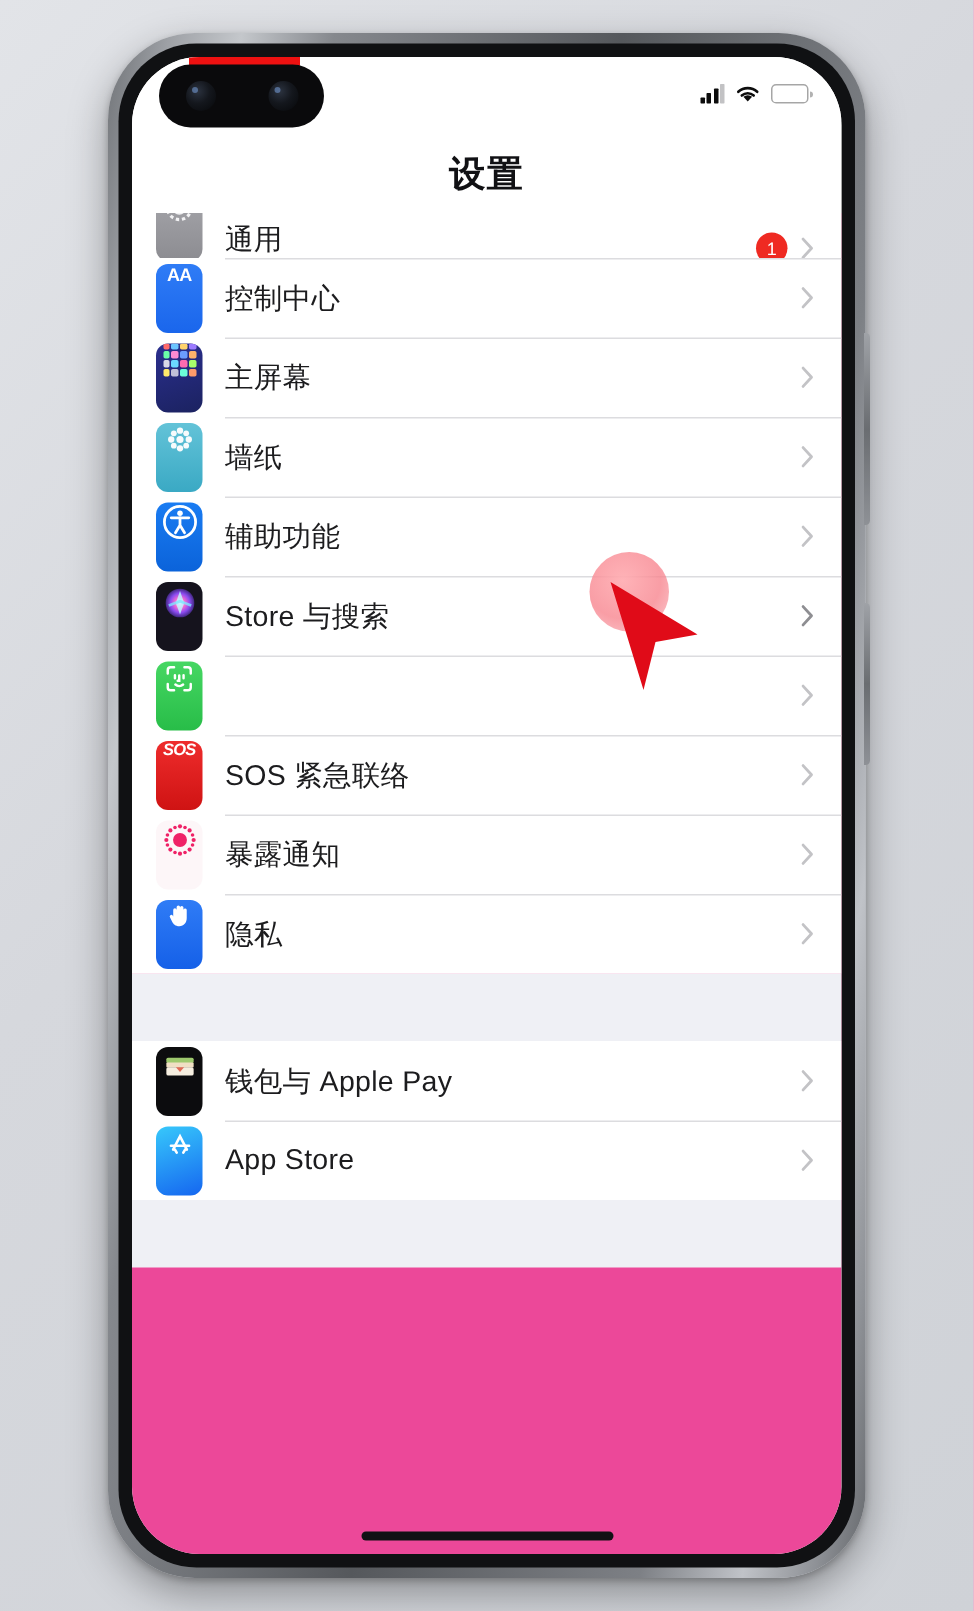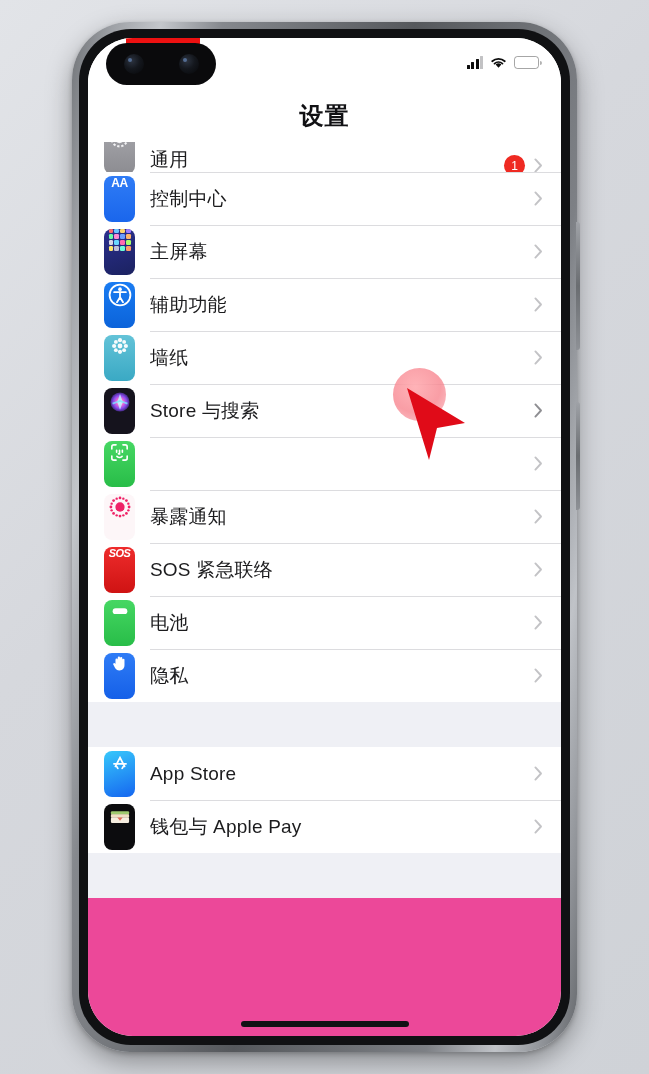--- a/index.html
+++ b/index.html
@@ -308,37 +308,20 @@
             </div>
             <div class="row-label">主屏幕</div>
             <div class="row-right">
               <svg class="chevron" viewBox="0 0 9 15">
                 <path d="M1.4 1.4 L7 7.5 L1.4 13.6" stroke="#c3c3c6" stroke-width="1.9" fill="none" stroke-linecap="round" stroke-linejoin="round"></path>
               </svg>
             </div>
           </div>
 
           <div class="row">
-            <div class="row-icon ic-access">
-              <svg viewBox="0 0 24 24" width="26" height="26">
-                <circle cx="12" cy="12" r="9.6" fill="none" stroke="#ffffff" stroke-width="1.7"></circle>
-                <circle cx="12" cy="6.6" r="1.7" fill="#ffffff"></circle>
-                <path d="M6.6 9.4 h10.8" stroke="#ffffff" stroke-width="1.7" stroke-linecap="round"></path>
-                <path d="M12 9.4 v4.6 M12 14 l-2.8 4.6 M12 14 l2.8 4.6" stroke="#ffffff" stroke-width="1.7" stroke-linecap="round" fill="none"></path>
-              </svg>
-            </div>
-            <div class="row-label">辅助功能</div>
-            <div class="row-right">
-              <svg class="chevron" viewBox="0 0 9 15">
-                <path d="M1.4 1.4 L7 7.5 L1.4 13.6" stroke="#c3c3c6" stroke-width="1.9" fill="none" stroke-linecap="round" stroke-linejoin="round"></path>
-              </svg>
-            </div>
-          </div>
-
-          <div class="row">
             <div class="row-icon ic-wallpaper">
               <svg viewBox="0 0 24 24" width="22" height="22">
                 <g fill="#ffffff" opacity="0.95">
                   <circle cx="12" cy="12" r="2.6"></circle>
                   <circle cx="12" cy="5.6" r="2.3"></circle>
                     <circle cx="12" cy="18.4" r="2.3"></circle>
                   <circle cx="5.6" cy="12" r="2.3"></circle>
                     <circle cx="18.4" cy="12" r="2.3"></circle>
                   <circle cx="7.5" cy="7.5" r="2.1"></circle>
                     <circle cx="16.5" cy="7.5" r="2.1"></circle>
@@ -349,20 +332,37 @@
             </div>
             <div class="row-label">墙纸</div>
             <div class="row-right">
               <svg class="chevron" viewBox="0 0 9 15">
                 <path d="M1.4 1.4 L7 7.5 L1.4 13.6" stroke="#c3c3c6" stroke-width="1.9" fill="none" stroke-linecap="round" stroke-linejoin="round"></path>
               </svg>
             </div>
           </div>
 
           <div class="row">
+            <div class="row-icon ic-access">
+              <svg viewBox="0 0 24 24" width="26" height="26">
+                <circle cx="12" cy="12" r="9.6" fill="none" stroke="#ffffff" stroke-width="1.7"></circle>
+                <circle cx="12" cy="6.6" r="1.7" fill="#ffffff"></circle>
+                <path d="M6.6 9.4 h10.8" stroke="#ffffff" stroke-width="1.7" stroke-linecap="round"></path>
+                <path d="M12 9.4 v4.6 M12 14 l-2.8 4.6 M12 14 l2.8 4.6" stroke="#ffffff" stroke-width="1.7" stroke-linecap="round" fill="none"></path>
+              </svg>
+            </div>
+            <div class="row-label">辅助功能</div>
+            <div class="row-right">
+              <svg class="chevron" viewBox="0 0 9 15">
+                <path d="M1.4 1.4 L7 7.5 L1.4 13.6" stroke="#c3c3c6" stroke-width="1.9" fill="none" stroke-linecap="round" stroke-linejoin="round"></path>
+              </svg>
+            </div>
+          </div>
+
+          <div class="row">
             <div class="row-icon ic-siri">
               <svg viewBox="0 0 24 24" width="28" height="28">
                 <defs>
                   <radialGradient id="siriG" cx="50%" cy="50%" r="55%">
                     <stop offset="0%" stop-color="#ffffff"></stop>
                     <stop offset="32%" stop-color="#f36bd2"></stop>
                     <stop offset="62%" stop-color="#8a4bf0"></stop>
                     <stop offset="100%" stop-color="#2a1d5e"></stop>
                   </radialGradient>
                 </defs>
@@ -386,20 +386,32 @@
                   <path d="M4 8.4 V6 a2 2 0 0 1 2-2 h2.4"></path>
                   <path d="M15.6 4 H18 a2 2 0 0 1 2 2 v2.4"></path>
                   <path d="M20 15.6 V18 a2 2 0 0 1-2 2 h-2.4"></path>
                   <path d="M8.4 20 H6 a2 2 0 0 1-2-2 v-2.4"></path>
                   <path d="M9 9.6 v2.1 M15 9.6 v2.1"></path>
                   <path d="M12 9.8 v3.6 h-1.1"></path>
                   <path d="M9.3 16 a4 4 0 0 0 5.4 0"></path>
                 </g>
               </svg>
             </div>
+            <div class="row-right">
+              <svg class="chevron" viewBox="0 0 9 15">
+                <path d="M1.4 1.4 L7 7.5 L1.4 13.6" stroke="#c3c3c6" stroke-width="1.9" fill="none" stroke-linecap="round" stroke-linejoin="round"></path>
+              </svg>
+            </div>
+          </div>
+
+          <div class="row">
+            <div class="row-icon ic-sos">
+              <span>SOS</span>
+            </div>
+            <div class="row-label">SOS 紧急联络</div>
             <div class="row-right">
               <svg class="chevron" viewBox="0 0 9 15">
                 <path d="M1.4 1.4 L7 7.5 L1.4 13.6" stroke="#c3c3c6" stroke-width="1.9" fill="none" stroke-linecap="round" stroke-linejoin="round"></path>
               </svg>
             </div>
           </div>
 
           <div class="row">
             <div class="row-icon ic-exposure">
               <svg viewBox="0 0 28 28" width="26" height="26">
@@ -425,45 +437,20 @@
               </svg>
             </div>
             <div class="row-label">暴露通知</div>
             <div class="row-right">
               <svg class="chevron" viewBox="0 0 9 15">
                 <path d="M1.4 1.4 L7 7.5 L1.4 13.6" stroke="#c3c3c6" stroke-width="1.9" fill="none" stroke-linecap="round" stroke-linejoin="round"></path>
               </svg>
             </div>
           </div>
 
-          <div class="row">
-            <div class="row-icon ic-sos">
-              <span>SOS</span>
-            </div>
-            <div class="row-label">SOS 紧急联络</div>
-            <div class="row-right">
-              <svg class="chevron" viewBox="0 0 9 15">
-                <path d="M1.4 1.4 L7 7.5 L1.4 13.6" stroke="#c3c3c6" stroke-width="1.9" fill="none" stroke-linecap="round" stroke-linejoin="round"></path>
-              </svg>
-            </div>
-          </div>
-
-          <div class="row">
-            <div class="row-icon ic-battery">
-              <svg viewBox="0 0 24 24" width="22" height="22">
-                <rect x="4" y="9" width="16" height="6.4" rx="3.2" fill="#ffffff"></rect>
-              </svg>
-            </div>
-            <div class="row-label">电池</div>
-            <div class="row-right">
-              <svg class="chevron" viewBox="0 0 9 15">
-                <path d="M1.4 1.4 L7 7.5 L1.4 13.6" stroke="#c3c3c6" stroke-width="1.9" fill="none" stroke-linecap="round" stroke-linejoin="round"></path>
-              </svg>
-            </div>
-          </div>
 
           <div class="row">
             <div class="row-icon ic-privacy">
               <svg viewBox="0 0 24 24" width="21" height="21">
                 <path d="M7.4 12.6 V7.6 a1.3 1.3 0 0 1 2.6 0 V5.4 a1.3 1.3 0 0 1 2.6 0 V5.8
                          a1.3 1.3 0 0 1 2.6 0 V7.4 a1.3 1.3 0 0 1 2.5 0 v6.4
                          c0 3.6-2.2 6.2-5.6 6.2 -3.1 0-4.6-1.6-5.6-3.6 l-1.5-3
                          a1.25 1.25 0 0 1 2-1.5 Z" fill="#ffffff"></path>
               </svg>
             </div>
@@ -472,54 +459,54 @@
               <svg class="chevron" viewBox="0 0 9 15">
                 <path d="M1.4 1.4 L7 7.5 L1.4 13.6" stroke="#c3c3c6" stroke-width="1.9" fill="none" stroke-linecap="round" stroke-linejoin="round"></path>
               </svg>
             </div>
           </div>
         </div>
 
         <div class="group-gap"></div>
 
         <div class="group">
+          <div class="row">
+            <div class="row-icon ic-wallet">
+              <svg viewBox="0 0 24 24" width="26" height="26">
+                <rect x="3.6" y="6.6" width="16.8" height="3.3" rx="1" fill="#9ec96e"></rect>
+                <rect x="3.6" y="9.5" width="16.8" height="3.1" rx="0.6" fill="#f0dfc4"></rect>
+                <rect x="3.6" y="12.4" width="16.8" height="5.2" rx="1.2" fill="#f6eee0"></rect>
+                <path d="M9.5 12.4 h5 l-2.5 3 z" fill="#e06a55"></path>
+              </svg>
+            </div>
+            <div class="row-label">钱包与 Apple Pay</div>
+            <div class="row-right">
+              <svg class="chevron" viewBox="0 0 9 15">
+                <path d="M1.4 1.4 L7 7.5 L1.4 13.6" stroke="#c3c3c6" stroke-width="1.9" fill="none" stroke-linecap="round" stroke-linejoin="round"></path>
+              </svg>
+            </div>
+          </div>
+
           <div class="row">
             <div class="row-icon ic-appstore">
               <svg viewBox="0 0 24 24" width="22" height="22">
                 <g stroke="#ffffff" stroke-width="1.9" stroke-linecap="round" fill="none">
                   <path d="M7 16.8 L12 7.2 L17 16.8"></path>
                   <path d="M5.4 14 h13.2"></path>
                   <path d="M9.6 19 L8.3 16.8 M14.4 19 L15.7 16.8"></path>
                 </g>
               </svg>
             </div>
             <div class="row-label">App Store</div>
             <div class="row-right">
               <svg class="chevron" viewBox="0 0 9 15">
                 <path d="M1.4 1.4 L7 7.5 L1.4 13.6" stroke="#c3c3c6" stroke-width="1.9" fill="none" stroke-linecap="round" stroke-linejoin="round"></path>
               </svg>
             </div>
           </div>
-
-          <div class="row">
-            <div class="row-icon ic-wallet">
-              <svg viewBox="0 0 24 24" width="26" height="26">
-                <rect x="3.6" y="6.6" width="16.8" height="3.3" rx="1" fill="#9ec96e"></rect>
-                <rect x="3.6" y="9.5" width="16.8" height="3.1" rx="0.6" fill="#f0dfc4"></rect>
-                <rect x="3.6" y="12.4" width="16.8" height="5.2" rx="1.2" fill="#f6eee0"></rect>
-                <path d="M9.5 12.4 h5 l-2.5 3 z" fill="#e06a55"></path>
-              </svg>
-            </div>
-            <div class="row-label">钱包与 Apple Pay</div>
-            <div class="row-right">
-              <svg class="chevron" viewBox="0 0 9 15">
-                <path d="M1.4 1.4 L7 7.5 L1.4 13.6" stroke="#c3c3c6" stroke-width="1.9" fill="none" stroke-linecap="round" stroke-linejoin="round"></path>
-              </svg>
-            </div>
-          </div>
         </div>
 
         <div class="group-gap"></div>
 
 
       </div>
 
       <div id="touch-halo"></div>
       <svg id="mouse-cursor" viewBox="0 0 80 80">
         <path d="M2 2 L60 37 L32 42 L24 74 Z" fill="#e00b18"></path>

